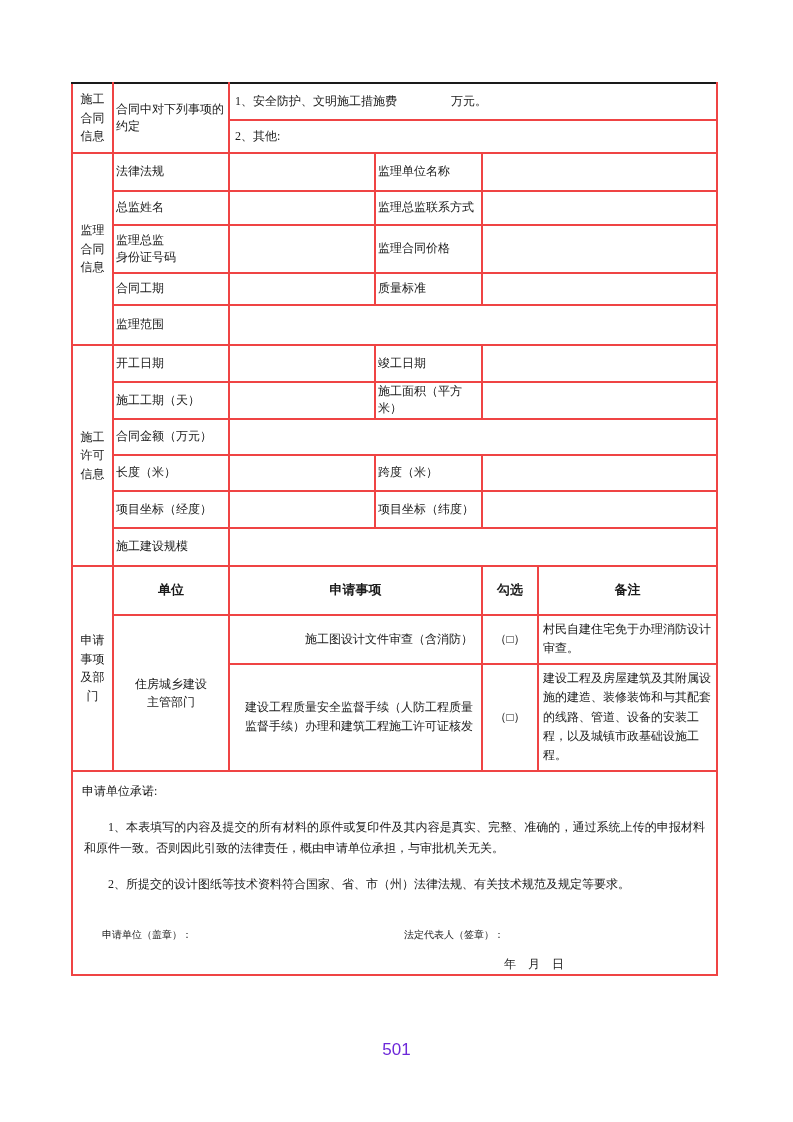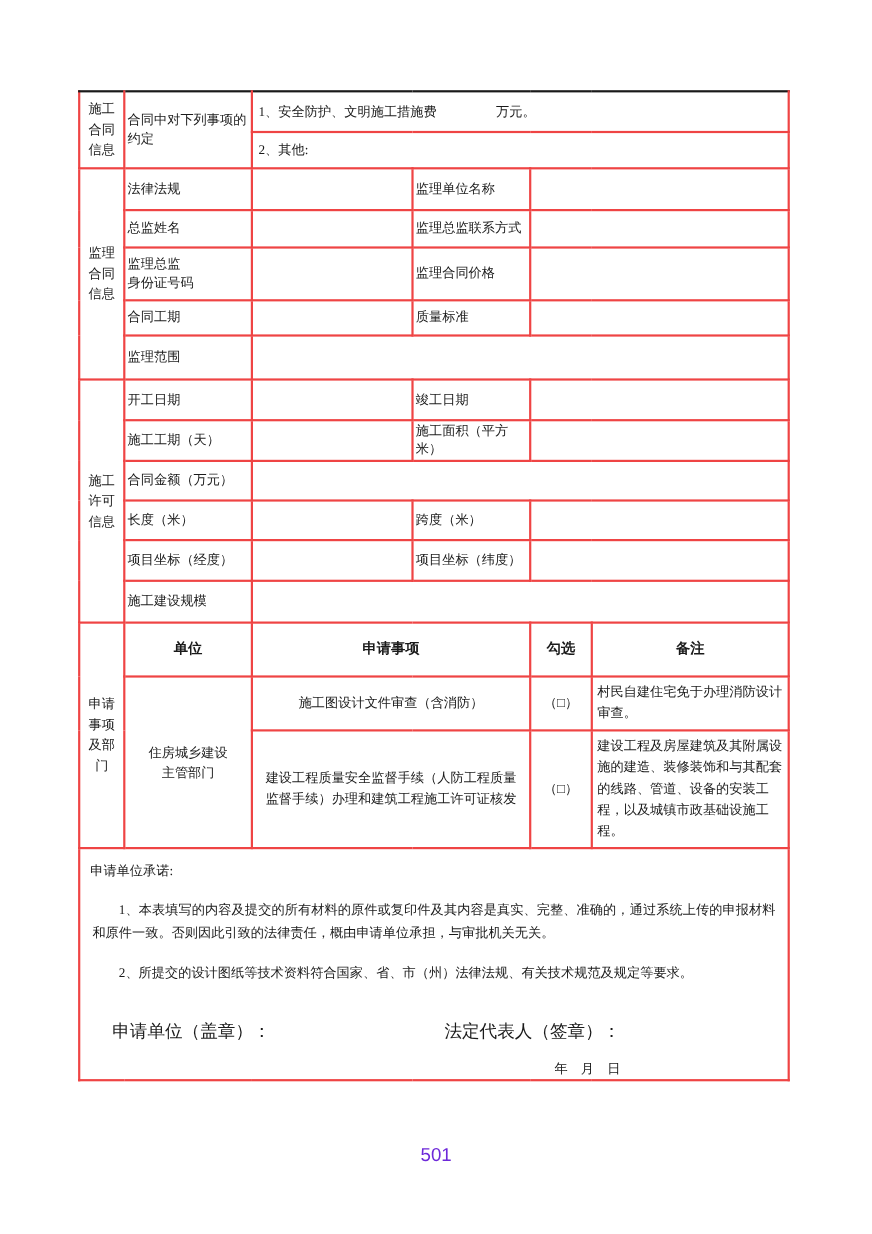--- a/index.html
+++ b/index.html
@@ -22,30 +22,30 @@
   .side{text-align:center;line-height:1.55;padding:0 6px;}
   .lbl{padding:0 2px;line-height:1.45;margin-top:39px;}
   .pre{white-space:pre-line;}
   .content{text-align:left;padding:2px 5px;}
   .gap{display:inline-block;width:54px;}
   .hdr{
     text-align:center;font-weight:bold;font-size:13px;
     font-family:"Liberation Sans","DejaVu Sans",sans-serif;
   }
   .unitv{text-align:center;padding:0 16px;line-height:1.5;}
-  .item{text-align:center;padding:2px 8px;line-height:1.6;}
+  .item{text-align:right;padding:2px 8px;line-height:1.6;}
   .chk{text-align:center;}
   .rmk{text-align:left;padding:4px 4px;line-height:1.62;}
   .commit{vertical-align:top;text-align:left;}
   .c-title{margin:10px 0 17px 8px;font-size:12px;}
   .c-p{
     margin:14px 10px 0 10px;text-indent:2em;font-size:12px;
     line-height:1.8;text-align:justify;
   }
-  .c-sign{margin:32px 0 0 28px;font-size:16px;}
+  .c-sign{margin:32px 0 0 28px;font-size:10px;}
   .c-seal{display:inline-block;width:302px;}
   .c-date{margin:14px 0 0 430px;font-size:12px;}
   .page-number{
     position:absolute;top:1040px;left:0;width:100%;text-align:center;
     font-family:"Liberation Sans","DejaVu Sans",sans-serif;
     font-size:17px;color:#6d28d9;
   }
   
   .h31 td,td.h31{height:31px}.h27 td,td.h27{height:27px}
   td.h36{height:36px}td.h32{height:32px}td.h46{height:46px}

